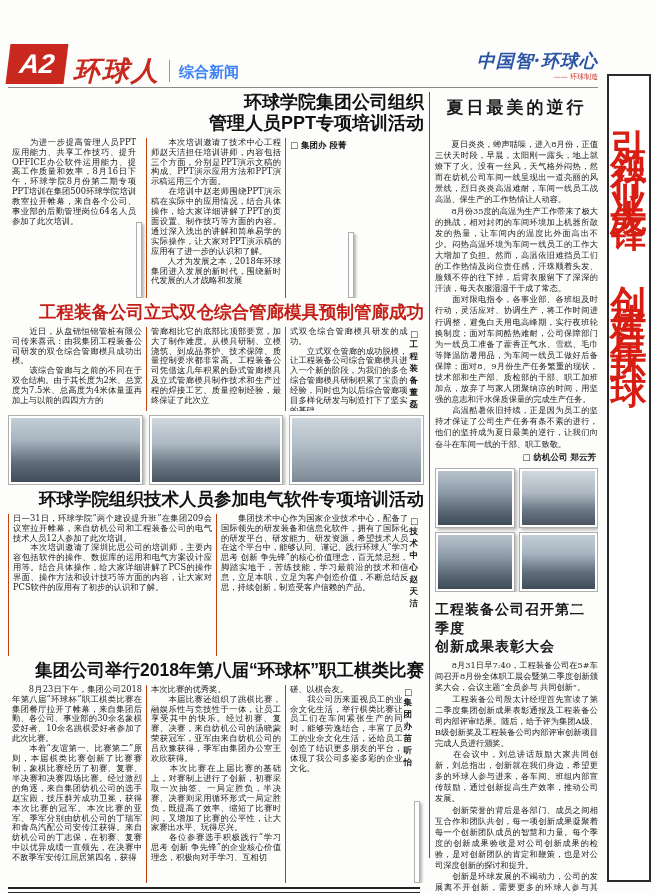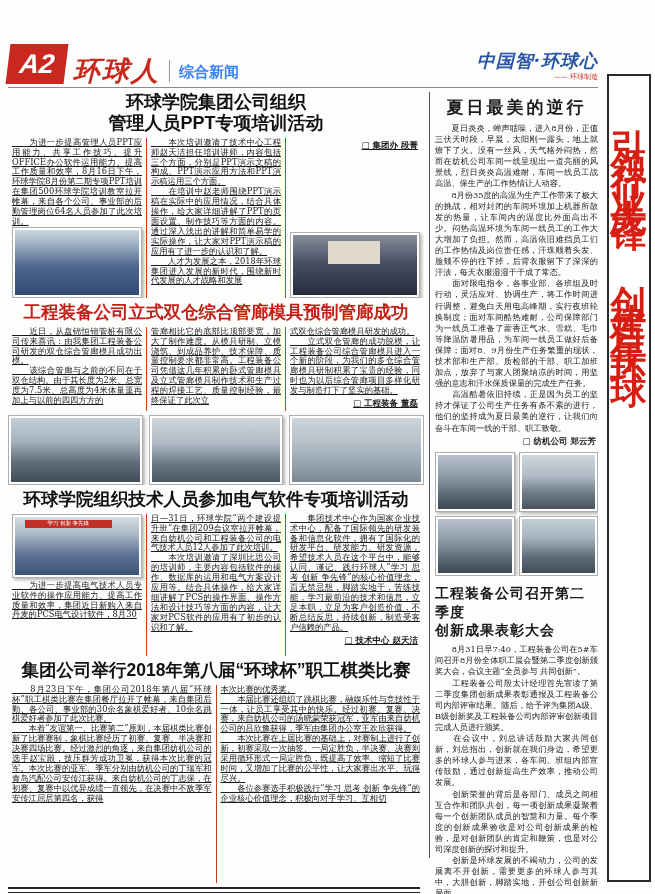--- a/index.html
+++ b/index.html
@@ -15,27 +15,27 @@
   .header-divider{width:1px;height:22px;background:#999;margin:0 2px 2px 2px;}
   .section-label{font-family:"Liberation Sans",sans-serif;font-weight:bold;font-size:15px;color:#3b82f6;padding-bottom:2px;}
   .header-right{text-align:right;padding-bottom:2px;}
   .brand-logo{color:#2a55a5;font-weight:bold;font-style:italic;font-size:18px;letter-spacing:1px;line-height:1.1;}
   .brand-sub{color:#c8281e;font-size:7px;margin-top:1px;}
   
   .content{position:absolute;left:8px;top:92px;width:590px;height:766px;display:flex;}
   .left-section{width:421px;box-sizing:border-box;padding-right:5px;}
   .right-section{width:169px;box-sizing:border-box;border-left:1px solid #555;padding-left:5px;}
   article{display:block;overflow:hidden;}
-  .hl{font-family:"Liberation Sans",sans-serif;font-weight:bold;text-align:center;margin:0;color:#111;}
+  .hl{font-family:"Liberation Sans",sans-serif;font-weight:bold;text-align:right;margin:0;color:#111;}
   .hl-a1{font-size:18px;line-height:1.16;margin-bottom:4px;}
   .hl-one{font-size:17.5px;line-height:1.2;margin:4px 0 4px 0;white-space:nowrap;}
   .hl-red{color:#c22017;}
   .pre{white-space:pre-line;}
   .cols{display:flex;overflow:hidden;}
-  .col{flex:1 1 0;padding:0 4px;display:flex;flex-direction:column;box-sizing:border-box;min-width:0;text-decoration:underline;}
+  .col{flex:1 1 0;padding:0 4px;display:flex;flex-direction:row;box-sizing:border-box;min-width:0;}
   .rule{border-left:1px solid #c2410c;}
   .body{font-size:8.3px;line-height:9.9px;text-align:justify;margin:0;}
   .byline{font-size:8.5px;text-align:right;margin:2px 2px 2px 0;font-weight:bold;}
   
   .a1-body{height:160px;}
   .a2-text{height:84px;}
   .a3-body{height:142px;}
   .a4-body{height:198px;}
   
   .photo{border:1px solid #aeaeae;background:#fff;padding:2px;box-shadow:2px 2px 3px rgba(0,0,0,.28);box-sizing:border-box;}
@@ -50,21 +50,21 @@
   .ph-crane2{background:linear-gradient(180deg,#cfd8de 0%,#aeb9c3 40%,#6b7885 72%,#49545f 100%);}
   .ph-concrete{background:linear-gradient(180deg,#ccd5dc 0%,#b4bfc8 40%,#93a0ac 75%,#7b8894 100%);}
   .ph-meeting{background:linear-gradient(180deg,#d5dde2 0%,#aab9c6 30%,#5d7294 65%,#3c5278 100%);}
   .ph-workshop{background:linear-gradient(180deg,#b8c3cd 0%,#8d9aa7 40%,#5a6674 75%,#3f4a57 100%);}
   .ph-chess{background:linear-gradient(180deg,#dde3e6 0%,#bcc7cd 28%,#8194a8 62%,#54678a 100%);}
   .banner-strip{position:absolute;top:5%;left:8%;width:70%;height:14%;background:#c03028;color:#fff;
                 font-size:5.5px;line-height:1;display:flex;align-items:center;justify-content:center;
                 font-family:"Liberation Sans",sans-serif;white-space:nowrap;overflow:hidden;}
   .left-bottom-rule{border-top:2px solid #222;border-bottom:1px solid #222;height:3px;margin-top:4px;margin-right:4px;}
   
-  .r-title{font-size:17px;font-weight:bold;text-align:center;letter-spacing:3px;margin:4px 0 4px 0;}
+  .r-title{font-size:17px;font-weight:bold;text-align:center;letter-spacing:3px;margin:4px 0 20px 0;}
   .r-title2{font-size:14px;font-weight:bold;text-align:left;line-height:1.35;margin:8px 0 4px 0;letter-spacing:1px;}
   .r-body{font-size:8.2px;line-height:11.1px;text-align:justify;margin:0;}
   .photo-grid{display:grid;grid-template-columns:1fr 1fr;gap:4px;margin-top:4px;}
   .photo-grid .photo{height:60px;}
   
   .side-banner{position:absolute;right:4px;top:74px;width:44px;height:808px;border:2px solid #2a2a2a;
                background:#fff;box-sizing:border-box;display:flex;justify-content:center;}
   .banner-text{writing-mode:vertical-rl;color:#d81e12;font-weight:bold;font-size:36px;
                letter-spacing:17px;padding-top:26px;font-family:"DejaVu Serif","Liberation Serif",serif;}
 </style>
@@ -143,28 +143,20 @@
             </div>
           <div class="photo">
               <div class="ph ph-concrete"></div>
             </div>
         </div>
       </article>
 
       <article>
         <h1 class="hl hl-one">环球学院组织技术人员参加电气软件专项培训活动</h1>
         <div class="cols a3-body">
-          <div class="col">
-            <div class="photo" style="height:64px;margin-bottom:3px;">
-              <div class="ph ph-meeting">
-                <div class="banner-strip">学习 创新 争先锋</div>
-              </div>
-            </div>
-            <p class="body pre">　　为进一步提高电气技术人员专业软件的操作应用能力、提高工作质量和效率，集团近日新购入来自丹麦的PCS电气设计软件，8月30</p>
-          </div>
           <div class="col rule">
             <p class="body pre">日—31日，环球学院“两个建设提升班”在集团209会议室拉开帷幕，来自纺机公司和工程装备公司的电气技术人员12人参加了此次培训。
 　　本次培训邀请了深圳比思公司的培训师，主要内容包括软件的操作、数据库的运用和电气方案设计应用等。结合具体操作，给大家详细讲解了PCS的操作界面、操作方法和设计技巧等方面的内容，让大家对PCS软件的应用有了初步的认识和了解。</p>
           </div>
           <div class="col rule">
             <p class="body pre">　　集团技术中心作为国家企业技术中心，配备了国际领先的研发装备和信息化软件，拥有了国际化的研发平台、研发能力、研发资源，希望技术人员在这个平台中，能够认同、谨记、践行环球人“学习 思考 创新 争先锋”的核心价值理念，百无禁忌想，脚踏实地干，苦练技能，学习最前沿的技术和信息，立足本职，立足为客户创造价值，不断总结反思，持续创新，制造受客户信赖的产品。</p>
             <p class="byline">□ 技术中心 赵天洁</p>
           </div>
         </div>
       </article>
@@ -174,20 +166,30 @@
         <div class="cols a4-body">
           <div class="col">
             <p class="body pre">　　8月23日下午，集团公司2018年第八届“环球杯”职工棋类比赛在集团餐厅拉开了帷幕，来自集团后勤、各公司、事业部的30余名象棋爱好者、10余名跳棋爱好者参加了此次比赛。
 　　本着“友谊第一、比赛第二”原则，本届棋类比赛创新了比赛赛制，象棋比赛经历了初赛、复赛、半决赛和决赛四场比赛。经过激烈的角逐，来自集团纺机公司的选手赵宝殿，技压群芳成功卫冕，获得本次比赛的冠军。本次比赛的亚军、季军分别由纺机公司的丁瑞军和青岛汽配公司安传江获得。来自纺机公司的丁志保，在初赛、复赛中以优异成绩一直领先，在决赛中不敌季军安传江屈居第四名，获得</p>
           </div>
           <div class="col rule">
             <p class="body pre">本次比赛的优秀奖。
 　　本届比赛还组织了跳棋比赛，融娱乐性与竞技性于一体，让员工享受其中的快乐。经过初赛、复赛、决赛，来自纺机公司的汤晓蒙荣获冠军，亚军由来自纺机公司的吕欣豫获得，季军由集团办公室王欢欣获得。
 　　本次比赛在上届比赛的基础上，对赛制上进行了创新，初赛采取一次抽签、一局定胜负，半决赛、决赛则采用循环形式一局定胜负，既提高了效率、缩短了比赛时间，又增加了比赛的公平性，让大家赛出水平、玩得尽兴。
 　　各位参赛选手积极践行“学习 思考 创新 争先锋”的企业核心价值理念，积极向对手学习、互相切</p>
+          </div>
+          <div class="col rule">
+            <p class="body pre">磋、以棋会友。
+　　我公司历来重视员工的业余文化生活，举行棋类比赛让员工们在车间紧张生产的同时，能够劳逸结合，丰富了员工的业余文化生活，还给员工创造了结识更多朋友的平台，体现了我公司多姿多彩的企业文化。</p>
+            <p class="byline">□ 集团办 苗听怡</p>
+            <div class="photo mt-auto" style="height:82px;">
+              <div class="ph ph-chess">
+                <div class="banner-strip"></div>
+              </div>
+            </div>
           </div>
         </div>
         <div class="left-bottom-rule"></div>
       </article>
 
     </div>
 
     <div class="right-section">
 
       <article>

